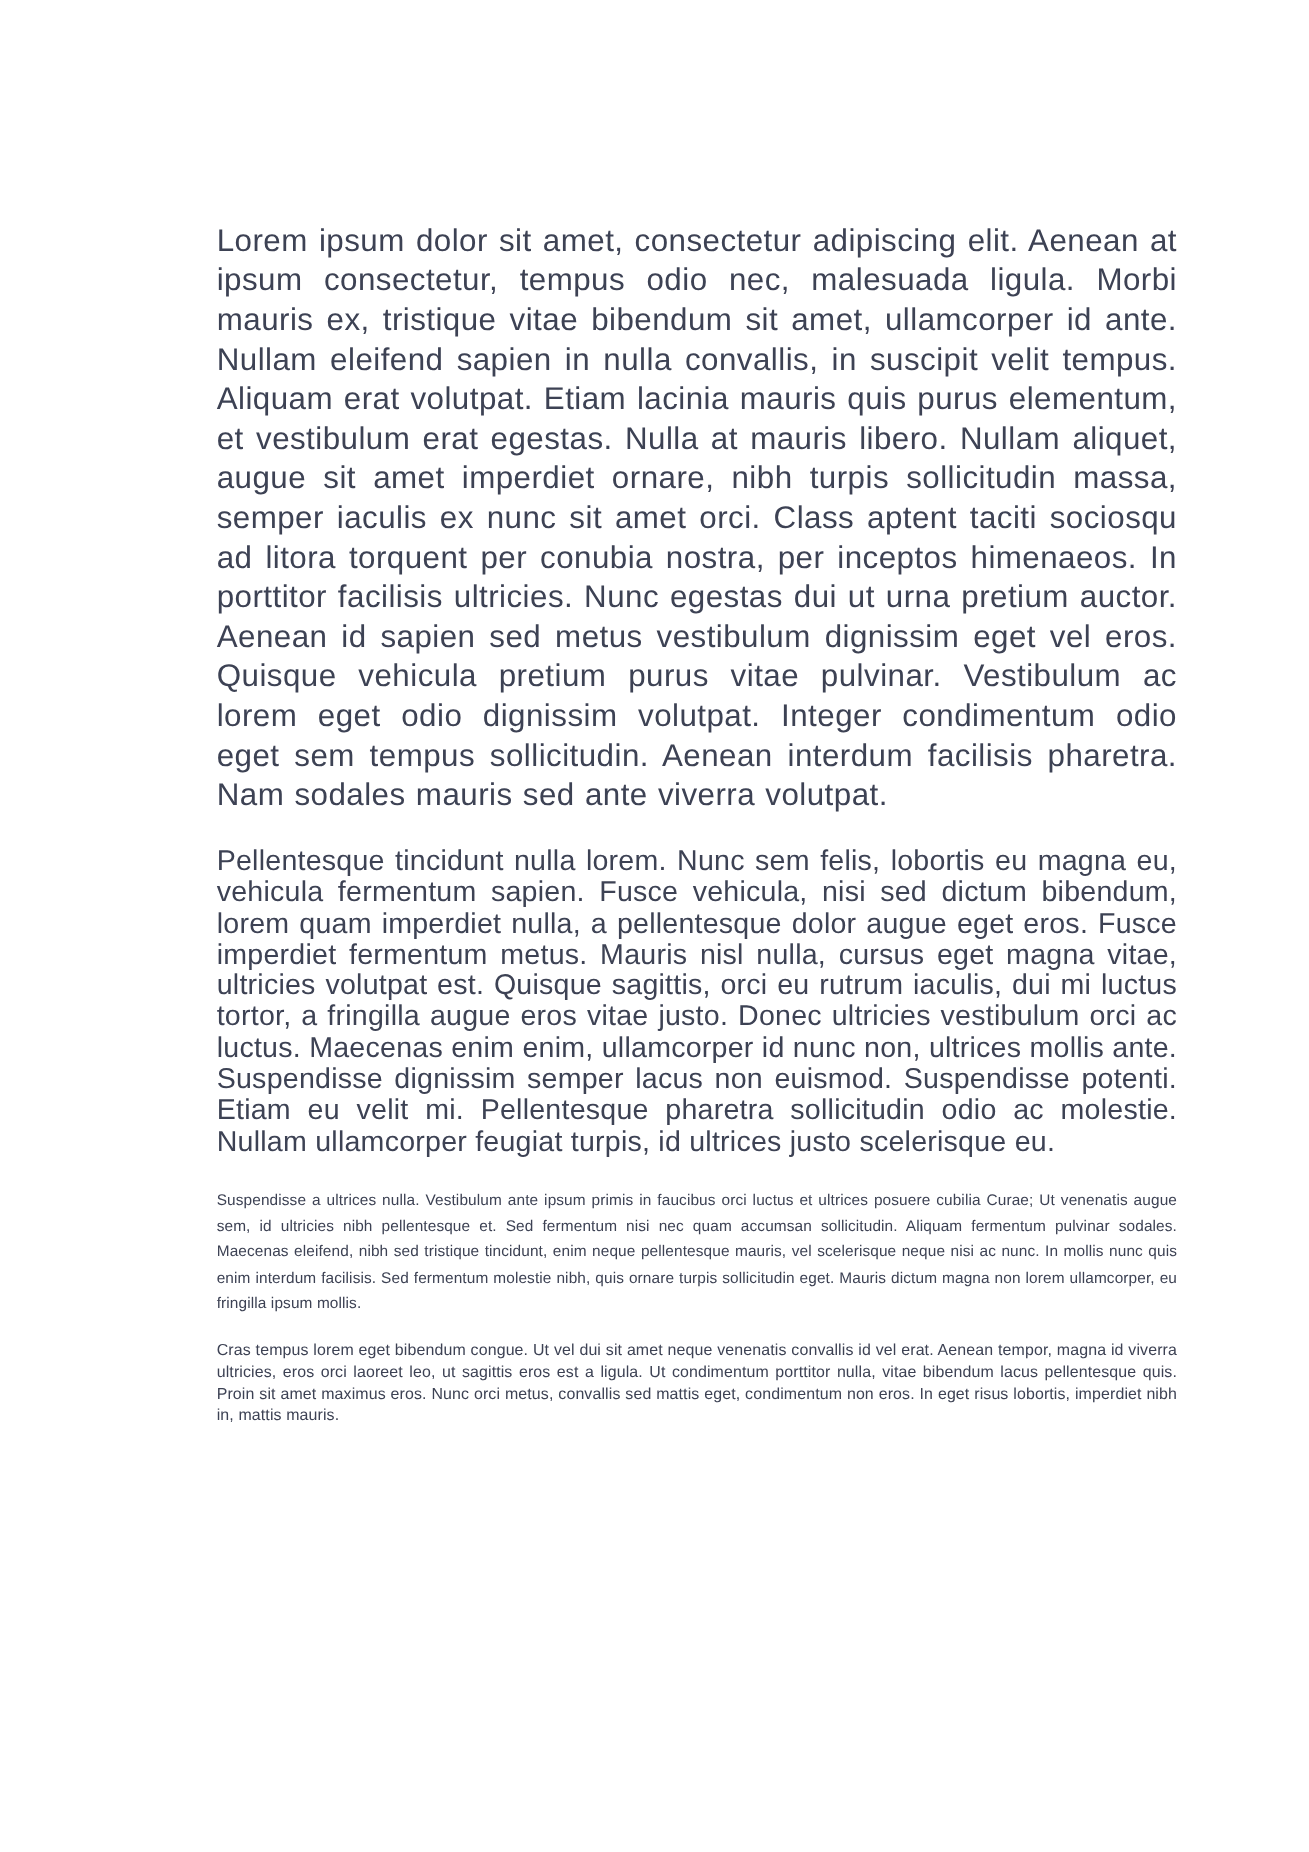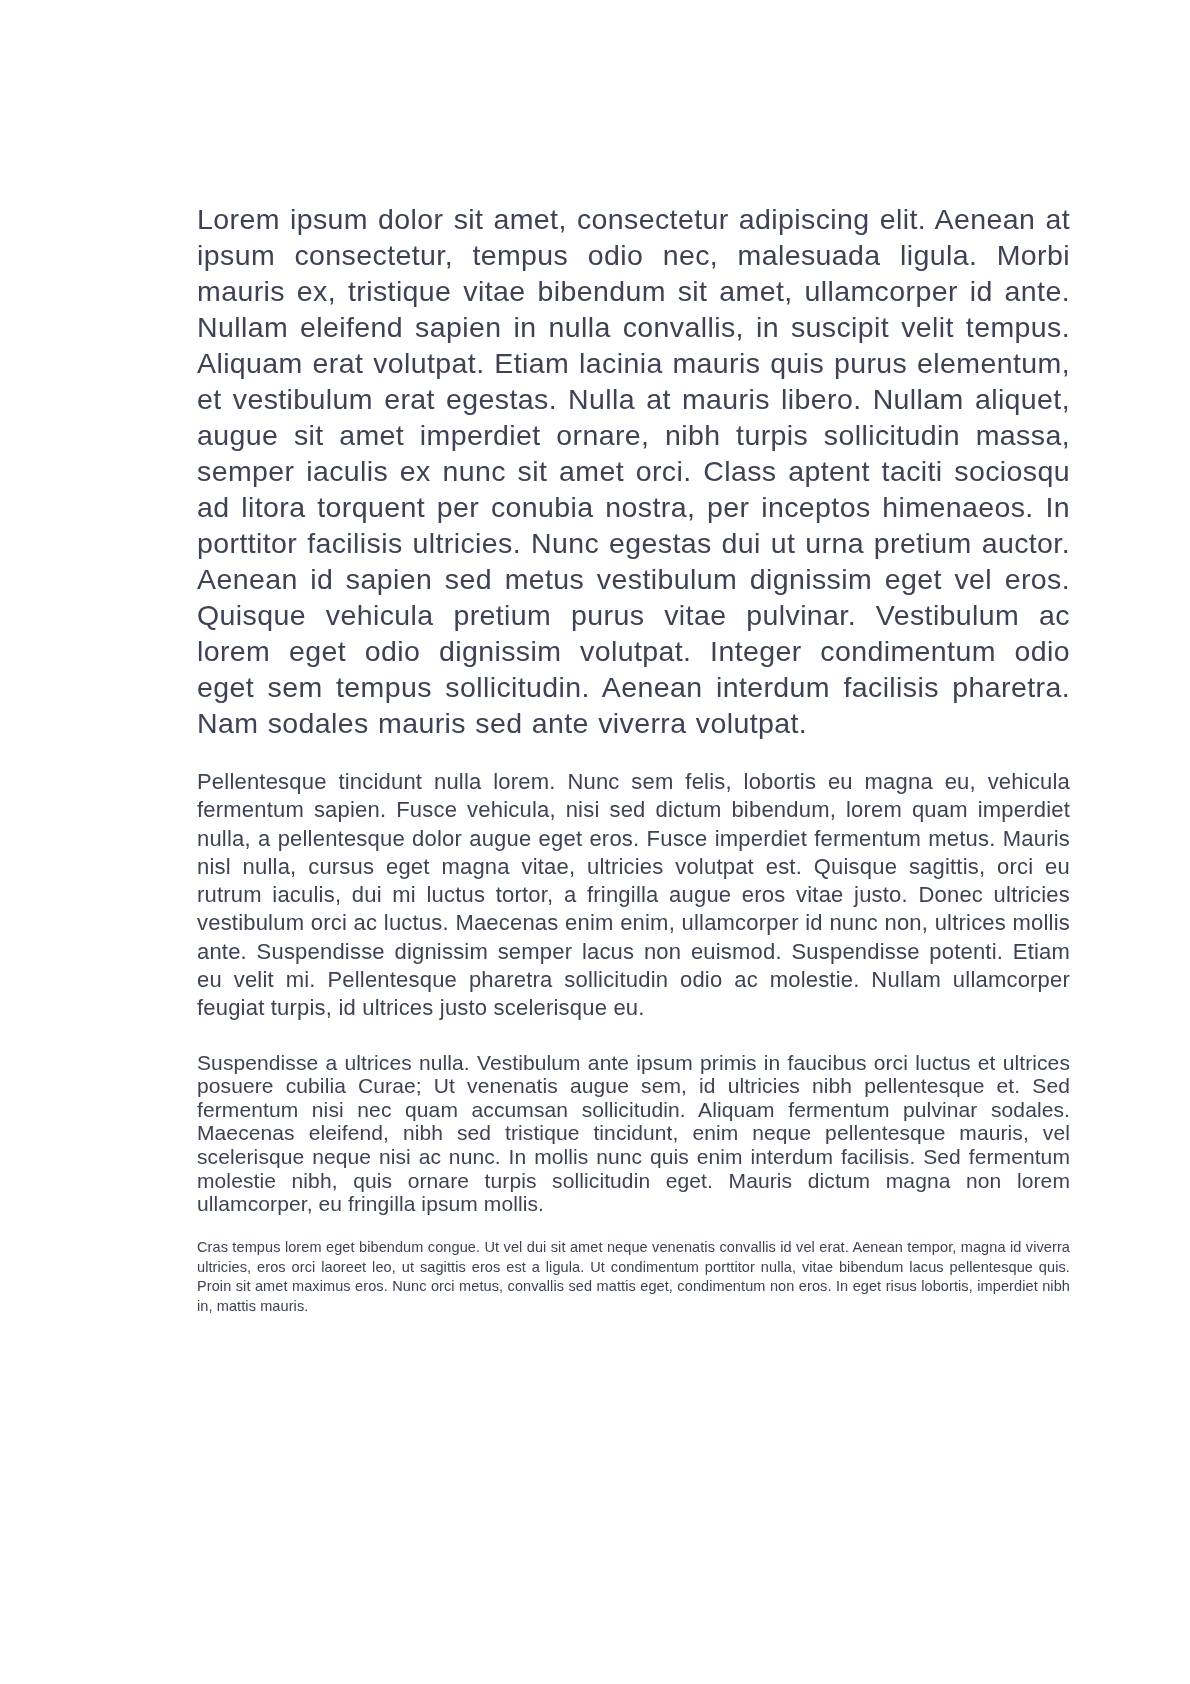--- a/index.html
+++ b/index.html
@@ -25,27 +25,27 @@
       color: #3d4254;
     }
     .para-1 {
       font-size: 28.5px;
       line-height: 36px;
       letter-spacing: 0.4px;
       word-spacing: 1px;
       margin-bottom: 27px;
     }
     .para-2 {
-      font-size: 22px;
+      font-size: 26px;
       line-height: 28.3px;
       letter-spacing: 0.2px;
       margin-bottom: 28px;
     }
     .para-3 {
-      font-size: 21px;
+      font-size: 14px;
       line-height: 23.6px;
       letter-spacing: 0.1px;
       margin-bottom: 22px;
     }
     .para-4 {
       font-size: 14.5px;
       line-height: 19.8px;
       letter-spacing: 0.1px;
       margin-bottom: 16px;
     }

